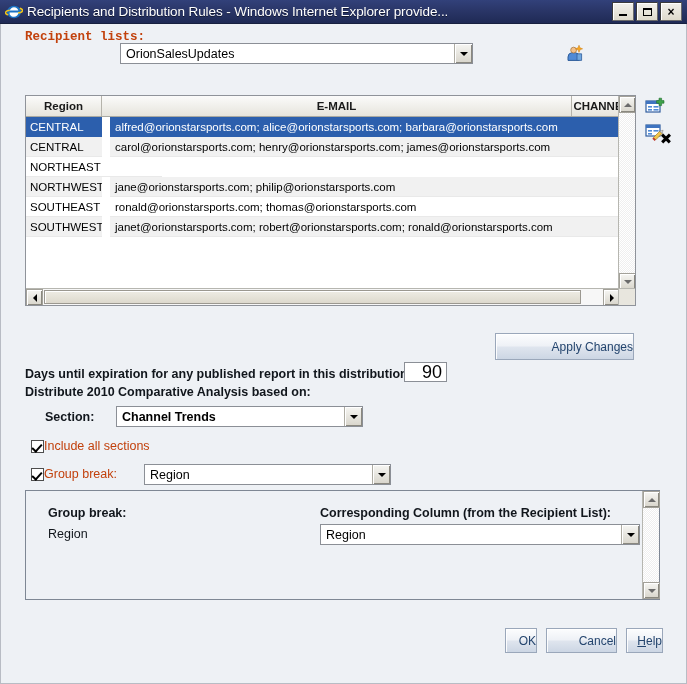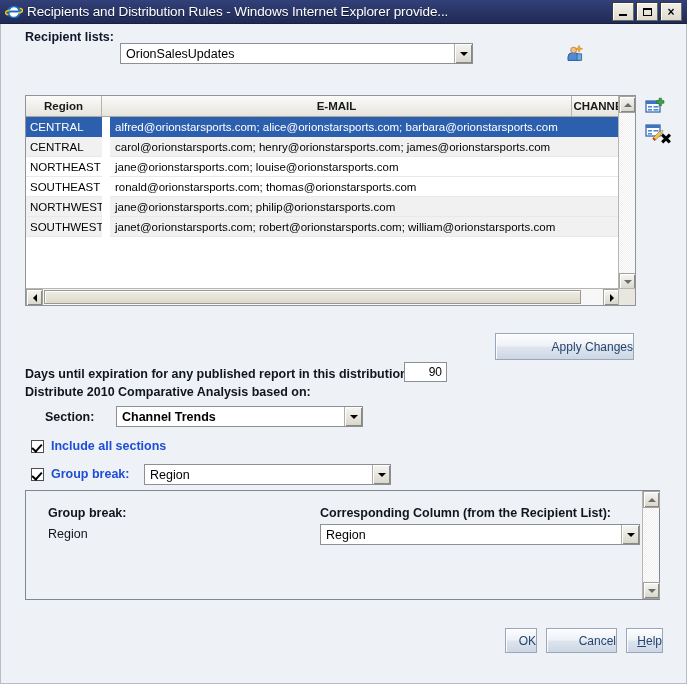--- a/index.html
+++ b/index.html
@@ -93,21 +93,22 @@
     box-sizing: border-box;
     border-left: 1px solid #b8bcc4;
     border-right: 1px solid #b8bcc4;
     border-bottom: 1px solid #b8bcc4;
   }
   .lbl-recipient {
     position: absolute;
     left: 24px; top: 6px;
     font-size: 12.5px;
     font-weight: bold;
-    color: #0f172a;
+    color: #c2410c;
+    font-family: Liberation Mono, monospace;
   }
   .combo {
     background: #ffffff;
     border: 1px solid #8b8f96;
     box-sizing: border-box;
     display: flex;
     align-items: center;
     position: relative;
   }
   .combo .val {
@@ -336,21 +337,21 @@
     position: absolute;
     left: 403px; top: 338px;
     width: 43px; height: 20px;
     background: #ffffff;
     border: 1px solid #8b8f96;
     box-sizing: border-box;
     display: flex;
     align-items: center;
     justify-content: flex-end;
     padding-right: 4px;
-    font-size: 12px;
+    font-size: 18px;
     color: #000;
   }
   #lbl-distribute { left: 24px; top: 361px; }
   #lbl-section    { left: 44px; top: 386px; }
   #section-combo {
     position: absolute;
     left: 115px; top: 382px;
     width: 247px; height: 21px; font-weight: bold;
   }
 
@@ -371,23 +372,22 @@
     content: "";
     position: absolute;
     left: 2px; top: 1px;
     width: 4px; height: 8px;
     border: solid #000;
     border-width: 0 2px 2px 0;
     transform: rotate(42deg);
   }
   .checkrow .ctext {
     font-size: 12.5px;
-    font-weight: bold;
-    color: #1d4ed8;
-    margin-left: 7px;
+    font-weight: normal;
+    color: #c2410c;
     white-space: nowrap;
   }
   #chk-include { left: 30px; top: 415px; }
   #chk-groupbreak { left: 30px; top: 443px; }
   #groupbreak-combo {
     position: absolute;
     left: 143px; top: 440px;
     width: 247px; height: 21px;
   }
 
@@ -499,36 +499,35 @@
           <div class="cell email col-email">alfred@orionstarsports.com; alice@orionstarsports.com; barbara@orionstarsports.com</div>
           <div class="cell chanpad col-chan"></div>
         </div>
         <div class="grow alt">
           <div class="cell region col-region">CENTRAL</div>
           <div class="cell email col-email">carol@orionstarsports.com; henry@orionstarsports.com; james@orionstarsports.com</div>
           <div class="cell col-chan"></div>
         </div>
         <div class="grow white">
           <div class="cell region col-region">NORTHEAST</div>
-          <div class="cell email col-email">jane@orionstarsports.com; louise@orionstarsports.com</div>
+          <div class="cell col-chan"></div>
+        </div>
+        <div class="grow alt">
+          <div class="cell region col-region">NORTHWEST</div>
+          <div class="cell email col-email">jane@orionstarsports.com; philip@orionstarsports.com</div>
           <div class="cell col-chan"></div>
         </div>
         <div class="grow white">
           <div class="cell region col-region">SOUTHEAST</div>
           <div class="cell email col-email">ronald@orionstarsports.com; thomas@orionstarsports.com</div>
           <div class="cell col-chan"></div>
         </div>
         <div class="grow alt">
-          <div class="cell region col-region">NORTHWEST</div>
-          <div class="cell email col-email">jane@orionstarsports.com; philip@orionstarsports.com</div>
-          <div class="cell col-chan"></div>
-        </div>
-        <div class="grow alt">
           <div class="cell region col-region">SOUTHWEST</div>
-          <div class="cell email col-email">janet@orionstarsports.com; robert@orionstarsports.com; william@orionstarsports.com</div>
+          <div class="cell email col-email">janet@orionstarsports.com; robert@orionstarsports.com; ronald@orionstarsports.com</div>
           <div class="cell col-chan"></div>
         </div>
       </div>
 
       <div class="vscroll">
         <span class="sbtn top">
             <span class="tri-up"></span>
           </span>
         <span class="sbtn bot">
             <span class="tri-down" style="border-top-color:#6b6b6b"></span>

